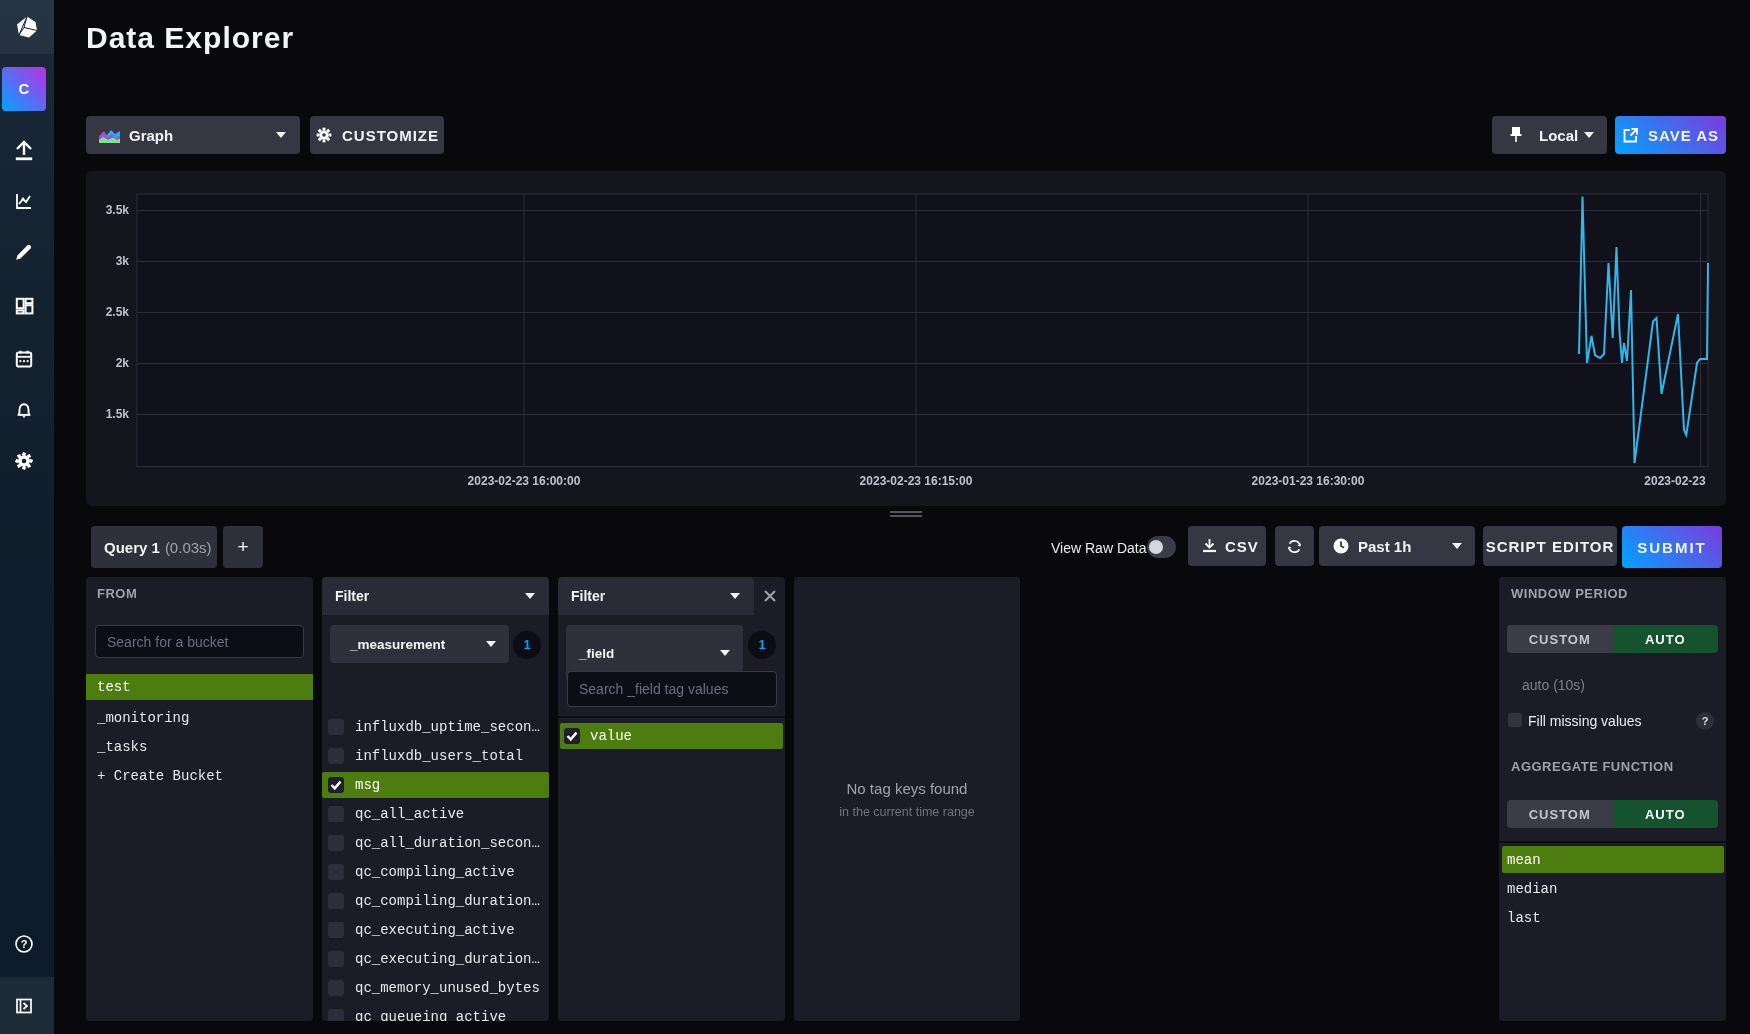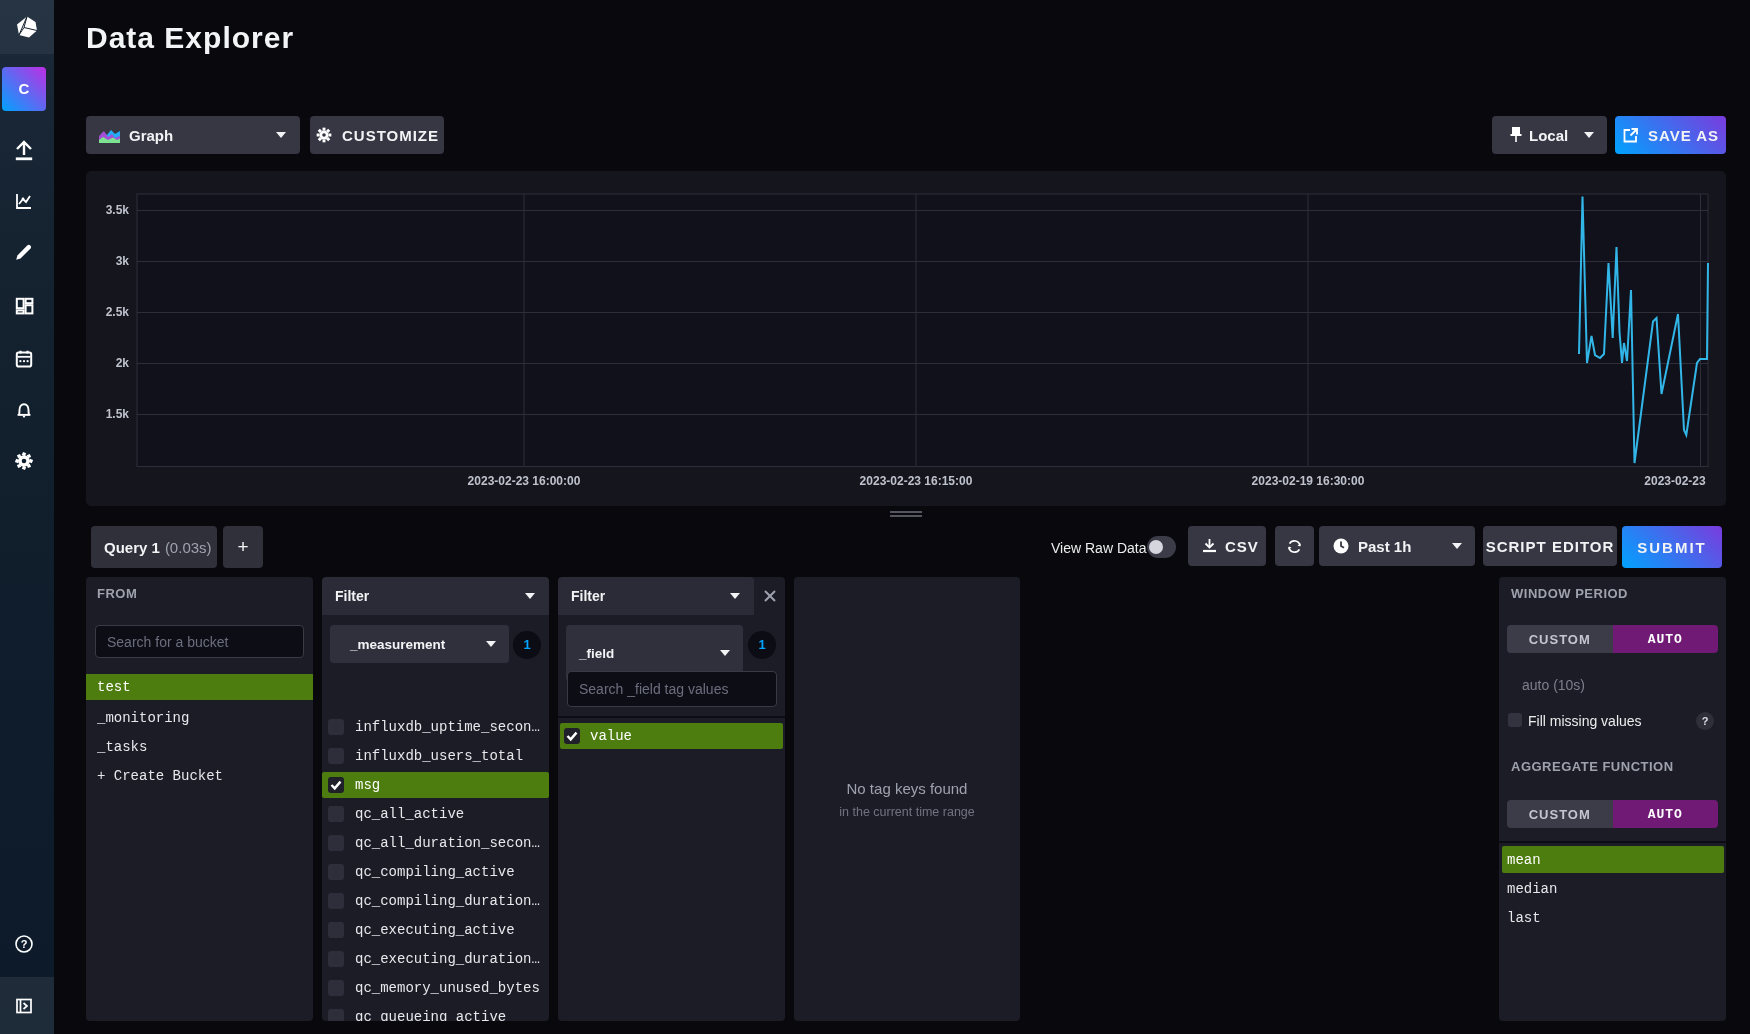--- a/index.html
+++ b/index.html
@@ -24,21 +24,21 @@
 
 .panel { top:577px; height:444px; background:#1c1c27; border-radius:4px; }
 .srch { border:1px solid #3a3a46; background:#0d0d15; border-radius:4px;
   color:#6b6e7e; font-size:14px; display:flex; align-items:center; padding-left:11px; }
 .mono { font-family:"Liberation Mono", monospace; }
 .row { height:29px; display:flex; align-items:center; color:#e7e8eb; font-size:14px; }
 .hl { background:#4d7c0f; border-radius:2px; color:#fff; font-weight:normal; }
 .cb { width:16px; height:16px; border-radius:3px; background:#2e2e3a; flex:none; }
 .seg { display:flex; height:28px; border-radius:4px; overflow:hidden; font-weight:bold; font-size:13px; letter-spacing:1px; }
 .seg .c { flex:1; background:#3c3c48; color:#c3c6cf; display:flex; align-items:center; justify-content:center; }
-.seg .a { flex:1; background:#701a75; color:#fff; display:flex; align-items:center; justify-content:center;font-family:Liberation Mono, monospace; }
+.seg .a { flex:1; background:#14532d; color:#fff; display:flex; align-items:center; justify-content:center; }
 .hdrlabel { color:#9ea2ad; font-weight:bold; font-size:13px; letter-spacing:0.5px; }
 </style>
 </head>
 <body>
 <div id="root">
 
   <div class="abs" style="left:86px; top:21px; font-size:30px; font-weight:bold; letter-spacing:1px; color:#f3f4f6;">Data Explorer</div>
 
   <div class="abs btn" style="left:86px; top:116px; width:214px;">
     <span id="graphicon" style="margin-left:13px; display:flex;">
@@ -68,21 +68,21 @@
       </span>CUSTOMIZE
   </div>
   <div class="abs btn" style="left:1492px; top:116px; width:115px;">
     <span id="pinicon" style="margin-left:17px; display:flex;">
         <svg width="14" height="16" viewBox="0 0 14 16">
           <rect x="3" y="0" width="8" height="7" fill="#fff"></rect>
           <rect x="1.5" y="7" width="11" height="2" fill="#fff"></rect>
           <rect x="6.2" y="9" width="1.6" height="6" fill="#fff"></rect>
         </svg>
       </span>
-    <span style="margin-left:6px;text-align:center;">Local</span>
+    <span style="margin-left:16px;text-align:center;">Local</span>
     <span class="caret" style="margin-left:auto; margin-right:13px;"></span>
   </div>
   <div class="abs btn grad" style="left:1615px; top:116px; width:111px; justify-content:center; letter-spacing:1px;">
     <span id="saveicon" style="margin-right:9px; display:flex;">
         <svg width="17" height="17" viewBox="0 0 17 17" stroke="#fff" fill="none" stroke-width="1.8">
           <path d="M8 3 H2.5 V14.5 H14 V9"></path>
           <path d="M9.5 2 H15 V7.5"></path>
           <path d="M15 2 L8.5 8.5"></path>
         </svg>
       </span>SAVE AS
@@ -103,21 +103,21 @@
         <line x1="1614.5" y1="23" x2="1614.5" y2="295.5" stroke="#2e2e38" stroke-width="1"></line>
         <polyline points="1493,183 1496.5,25.5 1501,192 1505.5,165 1509,184 1514,187 1518,183 1522.5,92 1526.7,167 1530.5,76 1533.5,161 1536,192 1538,172 1541,190 1545,119 1548.5,292 1567,150.5 1570.5,147 1575.5,223 1592,143 1598,259 1600.3,264 1611,192 1614,188 1621,188 1622,92" fill="none" stroke="#32b6e8" stroke-width="2"></polyline>
       </svg>
       <div style="position:absolute; right:1597px; top:31.5px; color:#bec2cc; font-size:12px; font-weight:bold;margin-left:46px;">3.5k</div>
       <div style="position:absolute; right:1597px; top:82.5px; color:#bec2cc; font-size:12px; font-weight:bold;">3k</div>
       <div style="position:absolute; right:1597px; top:133.5px; color:#bec2cc; font-size:12px; font-weight:bold;">2.5k</div>
       <div style="position:absolute; right:1597px; top:184.5px; color:#bec2cc; font-size:12px; font-weight:bold;">2k</div>
       <div style="position:absolute; right:1597px; top:235.5px; color:#bec2cc; font-size:12px; font-weight:bold;">1.5k</div>
       <div style="position:absolute; left:368px; width:140px; text-align:center; top:302.5px; color:#bec2cc; font-size:12px; font-weight:bold;">2023-02-23 16:00:00</div>
       <div style="position:absolute; left:760px; width:140px; text-align:center; top:302.5px; color:#bec2cc; font-size:12px; font-weight:bold;">2023-02-23 16:15:00</div>
-      <div style="position:absolute; left:1152px; width:140px; text-align:center; top:302.5px; color:#bec2cc; font-size:12px; font-weight:bold;">2023-02-19 16:30:00</div>
+      <div style="position:absolute; left:1152px; width:140px; text-align:center; top:302.5px; color:#bec2cc; font-size:12px; font-weight:bold;">2023-01-23 16:30:00</div>
       <div style="position:absolute; left:1519px; width:140px; text-align:center; top:302.5px; color:#bec2cc; font-size:12px; font-weight:bold;">2023-02-23</div>
     </div>
 
   <div class="abs" style="left:890px; top:511px; width:32px; height:2px; background:#55555f;"></div>
   <div class="abs" style="left:890px; top:515px; width:32px; height:2px; background:#55555f;"></div>
 
   <div class="abs btn" style="left:91px; top:526px; width:126px; height:42px; background:#30303b; font-size:15px;align-items:center;">
     <span style="margin-left:13px;">Query 1</span>
       <span style="margin-left:5px; color:#9ea2ad; font-weight:normal;">(0.03s)</span>
   </div>

